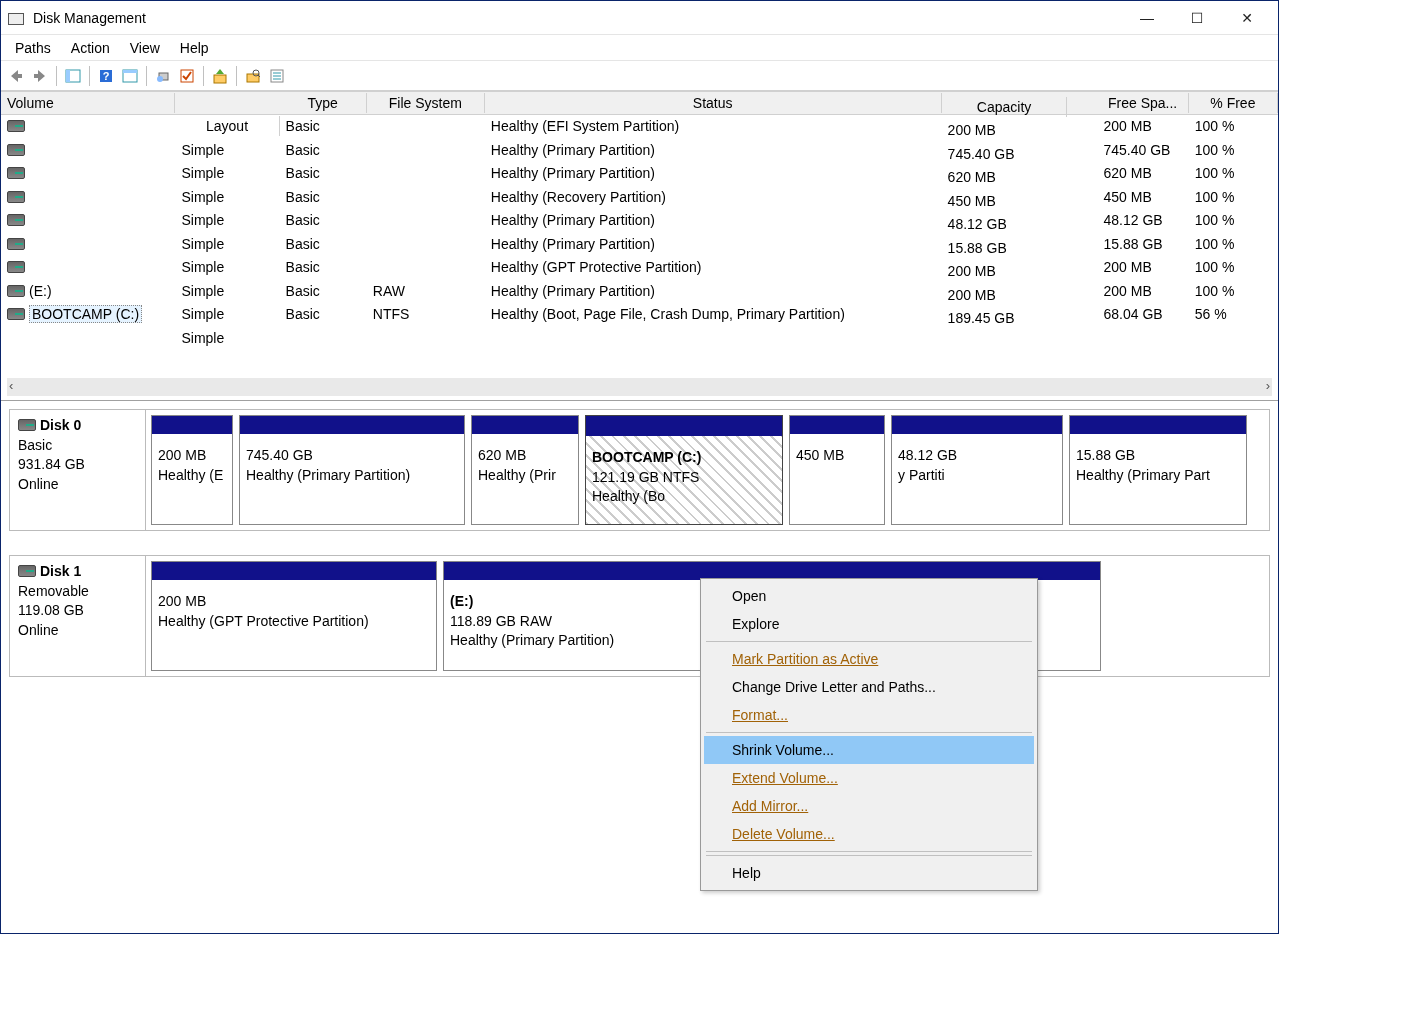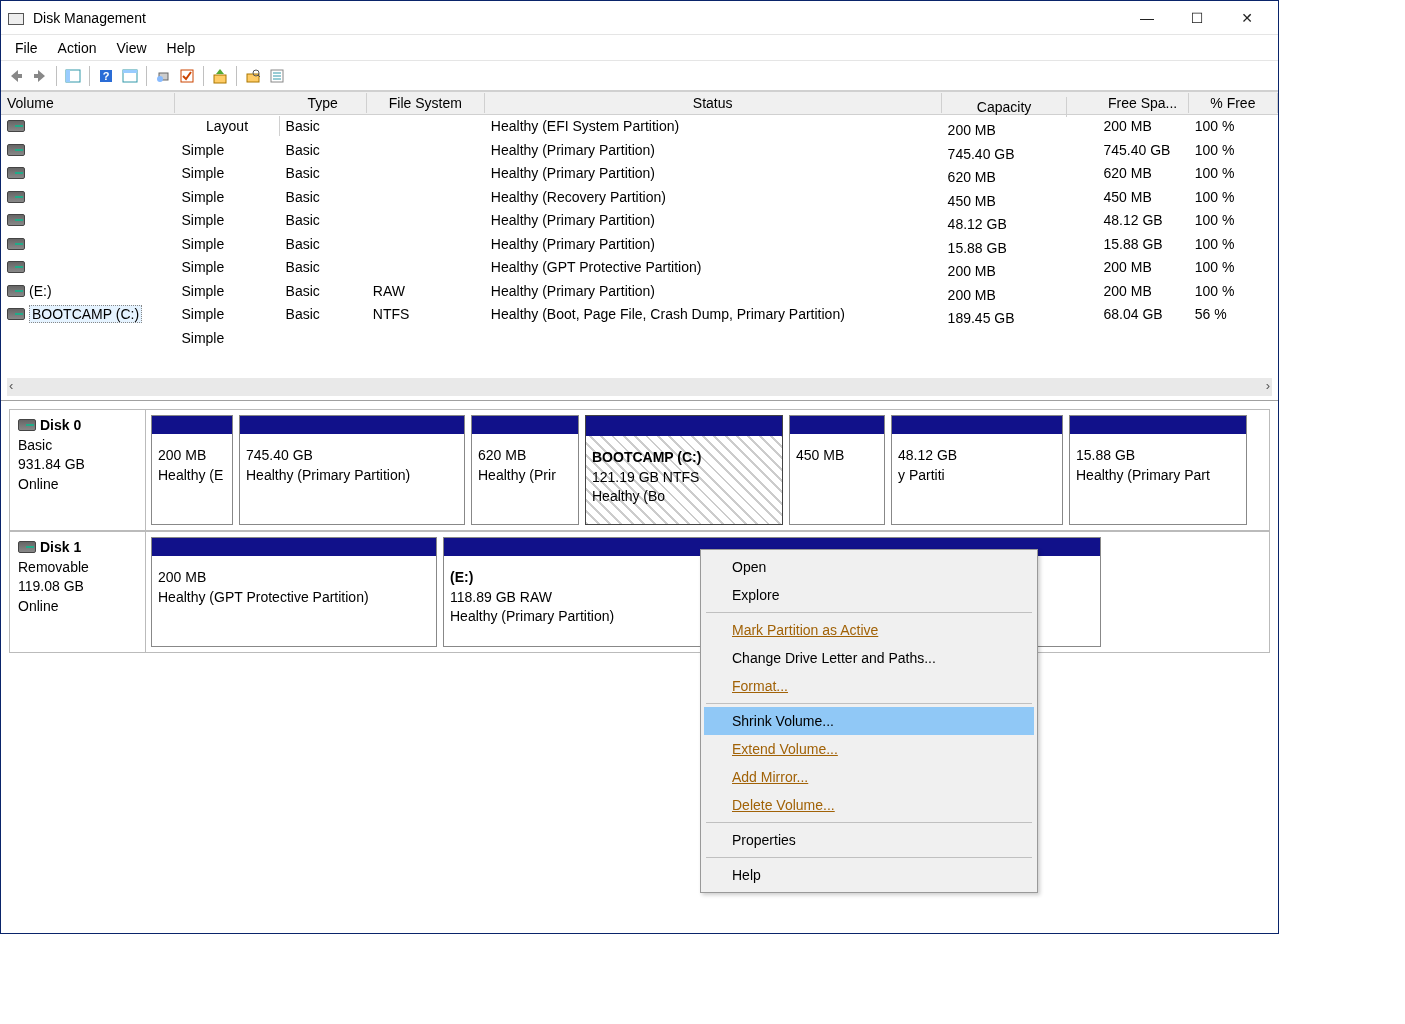--- a/index.html
+++ b/index.html
@@ -31,37 +31,37 @@
 .col-free{width:92px;margin-left:30px;}
 .col-pct{width:90px;}
 .disk-icon { width:18px; height:12px; background:linear-gradient(#666,#888); border:1px solid #444; border-radius:2px; flex-shrink:0; position:relative; }
 .disk-icon::after{content:"";position:absolute;width:8px;height:2px;background:#2a8;right:1px;top:4px;}
 .highlighted { background:#e5f3ff !important; border:1px dotted #888; padding:0 2px; display:inline-block; }
 .hscroll { position:absolute; left:6px; right:6px; bottom:4px; height:18px; background:#e9e9e9; display:flex; align-items:center; }
 .hscroll::before{content:"‹"; position:absolute; left:2px; top:0; font-size:13px; color:#555;}
 .hscroll::after{content:"›"; position:absolute; right:2px; top:0; font-size:13px; color:#555;}
 
 .content-bottom { flex:1; background:#fff; padding:8px; overflow:hidden; }
-.disk-row { display:flex; margin-bottom:0; border:1px solid #bbb; background:#fff; }
+.disk-row { display:flex; margin-bottom:24px; border:1px solid #bbb; background:#fff; }
 .disk-label { width:136px; border-right:1px solid #bbb; padding:6px 8px; font-size:14px; line-height:1.4; }
 .disk-label b { font-weight:bold; }
 .disk-label .disk-icon { margin-bottom:2px; display:inline-block; vertical-align:middle; margin-right:4px;}
 .part-container { flex:1; display:flex; gap:6px; padding:5px; }
 .partition { border:1px solid #888; display:flex; flex-direction:column; overflow:hidden; }
 .partition .bar { height:18px; background:#11118a; flex-shrink:0; }
 .partition .body { padding:12px 6px 6px 6px; font-size:14px; line-height:1.4; flex:1; overflow:hidden; white-space:nowrap; }
 .partition .body b { font-weight:bold; }
 .partition.selected { border:1px solid #444; }
 .partition.selected .body { 
   background-image: repeating-linear-gradient(45deg, #ccc 0, #ccc 2px, #fff 2px, #fff 8px);
   background-color:#fff;
 }
 .partition.selected .bar { height:20px; }
 
-.context-menu { position:absolute; left:699px; top:548px; width:338px; background:#f0f0f0; border:1px solid #999; box-shadow:2px 2px 4px rgba(0,0,0,.2); padding:3px; z-index:100; }
+.context-menu { position:absolute; left:699px; top:577px; width:338px; background:#f0f0f0; border:1px solid #999; box-shadow:2px 2px 4px rgba(0,0,0,.2); padding:3px; z-index:100; }
 .context-menu .item { padding:6px 28px; font-size:14px; color:#000; }
 .context-menu .item.disabled { color:#a16207;text-decoration:underline; }
 .context-menu .item.highlight { background:#90c8f6; }
 .context-menu .divider { height:1px; background:#c0c0c0; margin:3px 2px; }
 
 </style>
 </head>
 <body>
 
 <div class="window">
@@ -70,21 +70,21 @@
     <div class="icon"></div>
     <span class="title-text">Disk Management</span>
     <div class="window-controls">
       <div>—</div>
       <div>☐</div>
       <div>✕</div>
     </div>
   </div>
 
   <div class="menubar">
-    <div>File</div>
+    <div>Paths</div>
     <div>Action</div>
     <div>View</div>
     <div>Help</div>
   </div>
 
   <div class="toolbar">
     <div class="tb">
         <svg viewBox="0 0 16 16">
           <path d="M10 2 L3 8 L10 14 L10 10 L14 10 L14 6 L10 6 Z" fill="#888"></path>
         </svg>
@@ -342,18 +342,17 @@
     <div class="divider"></div>
     <div class="item disabled">Mark Partition as Active</div>
     <div class="item">Change Drive Letter and Paths...</div>
     <div class="item disabled">Format...</div>
     <div class="divider"></div>
     <div class="item highlight">Shrink Volume...</div>
     <div class="item disabled">Extend Volume...</div>
     <div class="item disabled">Add Mirror...</div>
     <div class="item disabled">Delete Volume...</div>
     <div class="divider"></div>
-    <div class="item">Properties</div>
     <div class="divider"></div>
     <div class="item">Help</div>
   </div>
 
 </div>
 
 </body></html>

